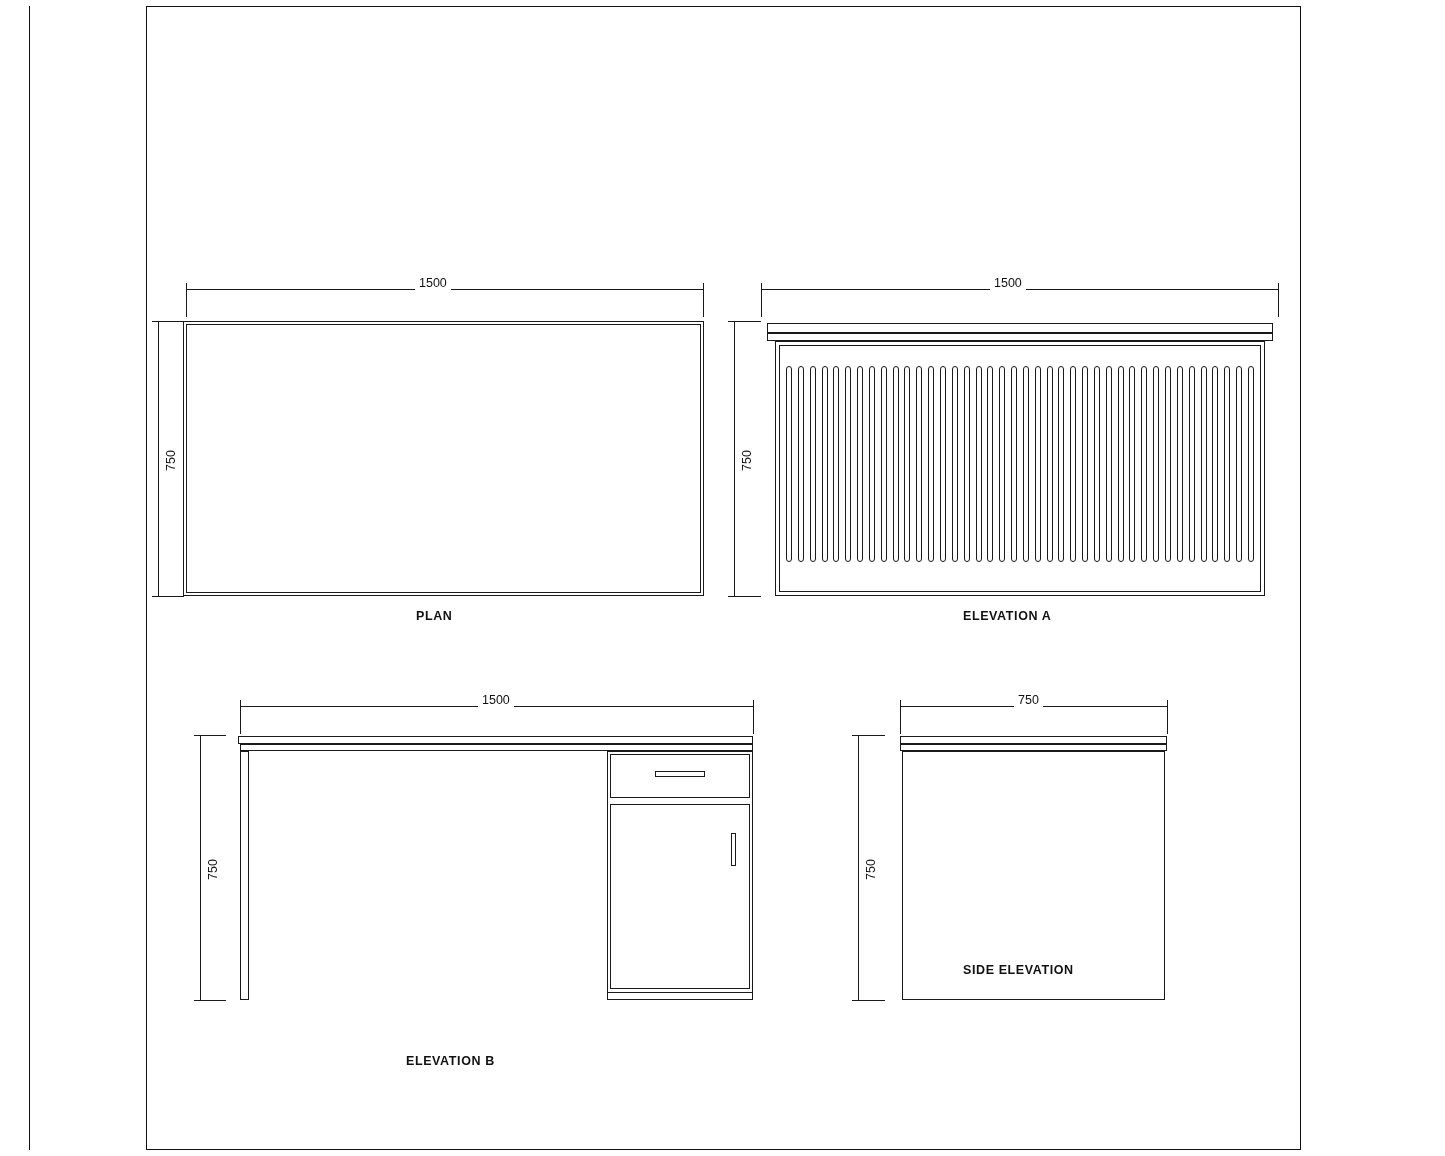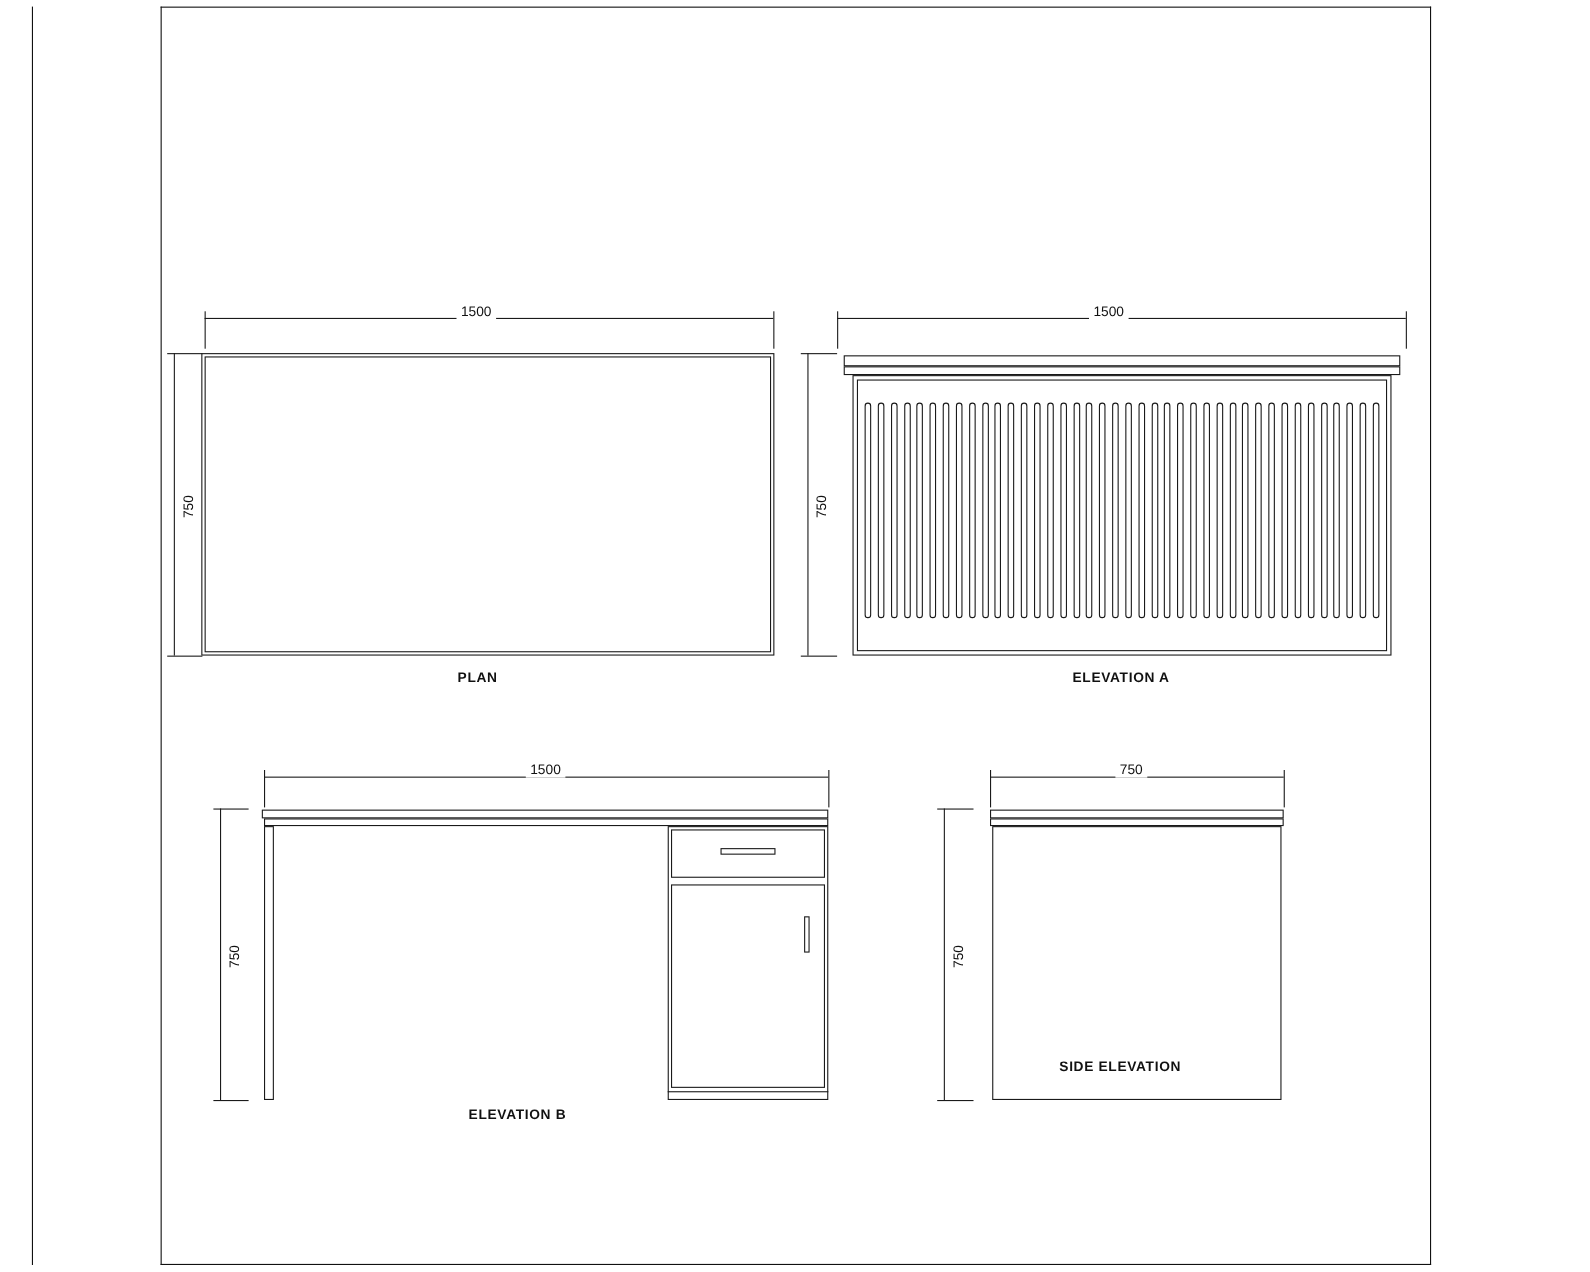--- a/index.html
+++ b/index.html
@@ -106,21 +106,21 @@
       <div class="rib"></div>
         <div class="rib"></div>
       <div class="rib"></div>
         <div class="rib"></div>
       <div class="rib"></div>
         <div class="rib"></div>
       <div class="rib"></div>
         <div class="rib"></div>
     </div>
 
-    <div class="lbl" style="left:963px;top:609px;margin-left:12px;">ELEVATION A</div>
+    <div class="lbl" style="left:963px;top:609px;">ELEVATION A</div>
   </div>
 
   <div>
 
     <div class="v" style="left:240px;top:700px;height:34px;"></div>
     <div class="v" style="left:753px;top:700px;height:34px;"></div>
     <div class="h" style="left:240px;top:706px;width:513px;"></div>
     <div class="dimtxt" style="left:478px;top:693px;">1500</div>
 
     <div class="h" style="left:194px;top:735px;width:32px;"></div>
@@ -133,21 +133,21 @@
 
     <div class="box" style="left:240px;top:751px;width:9px;height:249px;"></div>
 
     <div class="box" style="left:607px;top:751px;width:146px;height:249px;"></div>
     <div class="box" style="left:610px;top:754px;width:140px;height:44px;"></div>
     <div class="box" style="left:655px;top:771px;width:50px;height:6px;"></div>
     <div class="box" style="left:610px;top:804px;width:140px;height:185px;"></div>
     <div class="box" style="left:731px;top:833px;width:5px;height:33px;"></div>
     <div class="h" style="left:607px;top:992px;width:146px;"></div>
 
-    <div class="lbl" style="left:406px;top:1006px;margin-left:20px;">ELEVATION B</div>
+    <div class="lbl" style="left:406px;top:1054px;">ELEVATION B</div>
   </div>
 
   <div>
 
     <div class="v" style="left:900px;top:700px;height:34px;"></div>
     <div class="v" style="left:1167px;top:700px;height:34px;"></div>
     <div class="h" style="left:900px;top:706px;width:267px;"></div>
     <div class="dimtxt" style="left:1014px;top:693px;">750</div>
 
     <div class="h" style="left:852px;top:735px;width:33px;"></div>

